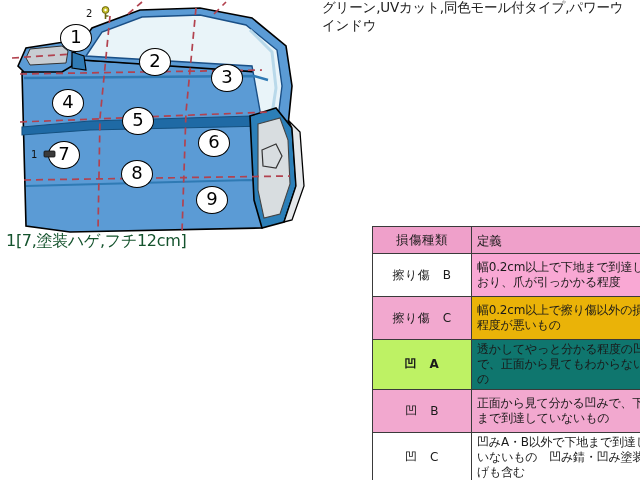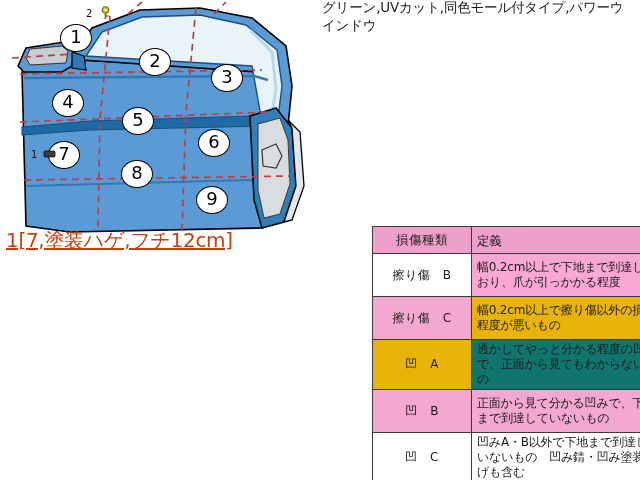--- a/index.html
+++ b/index.html
@@ -60,25 +60,24 @@
     line-height: 10px;
     color: #111;
     font-family: "DejaVu Sans", "Liberation Sans", sans-serif;
   }
 
   
   #damage-list {
     position: absolute;
     left: 6px;
     top: 232px;
-    font-size: 20px;
+    font-size: 16px;
     line-height: 17px;
     letter-spacing: -0.3px;
-    color: #c2410c;
-    text-decoration: underline;
+    color: #14532d;
   }
   #damage-list div { white-space: nowrap; }
 
   
   #definition-table-wrap {
     position: absolute;
     left: 332px;
     top: 226px;
     width: 294px;
     height: 240px;
@@ -194,21 +193,21 @@
     <tbody>
       <tr id="row-0">
         <td class="col-kind" style="background: rgb(255, 255, 255); border-radius: 19px;">擦り傷　B</td>
         <td class="col-def" style="background: #f9a8d4;">幅0.2cm以上で下地まで到達しており、爪が引っかかる程度</td>
       </tr>
       <tr id="row-1">
         <td class="col-kind" style="background: rgb(242, 168, 207);">擦り傷　C</td>
         <td class="col-def" style="background: #eab308;">幅0.2cm以上で擦り傷以外の損傷程度が悪いもの</td>
       </tr>
       <tr id="row-2">
-        <td class="col-kind" style="background: #eab308;">凹　A</td>
+        <td class="col-kind" style="background: #bef264; font-weight: bold;">凹　A</td>
         <td class="col-def" style="background: #0f766e;">透かしてやっと分かる程度の凹みで、正面から見てもわからないもの</td>
       </tr>
       <tr id="row-3">
         <td class="col-kind" style="background: rgb(242, 168, 207);">凹　B</td>
         <td class="col-def" style="background: rgb(242, 168, 207);">正面から見て分かる凹みで、下地まで到達していないもの</td>
       </tr>
       <tr id="row-4">
         <td class="col-kind" style="background: rgb(255, 255, 255);">凹　C</td>
         <td class="col-def" style="background: rgb(255, 255, 255);">凹みA・B以外で下地まで到達していないもの　凹み錆・凹み塗装剥げも含む</td>
       </tr>

